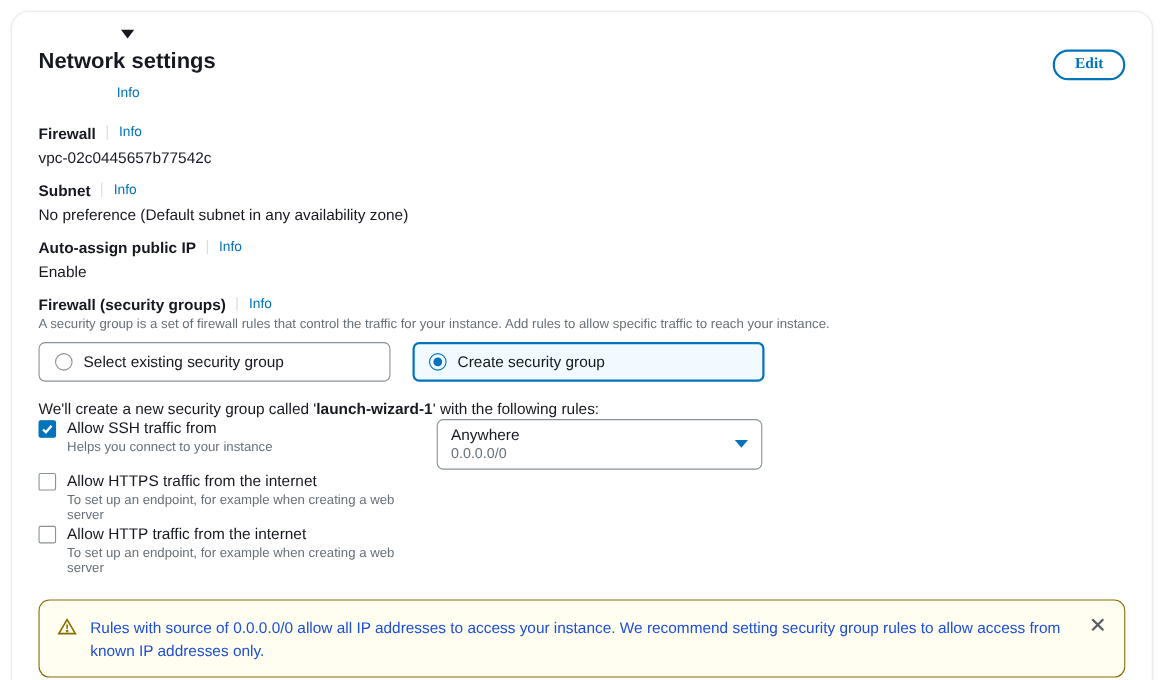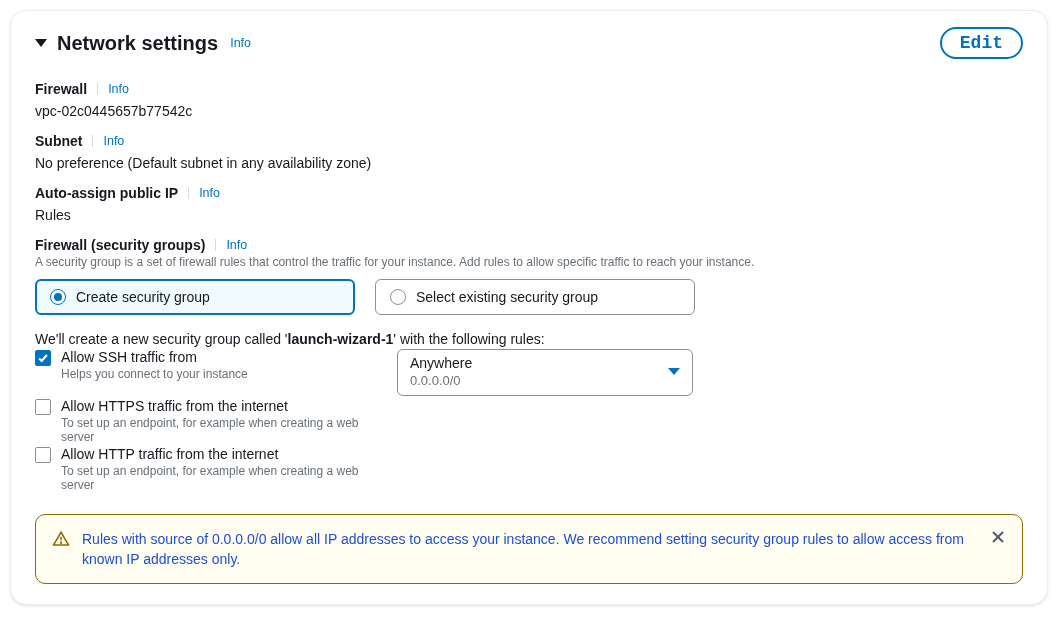--- a/index.html
+++ b/index.html
@@ -23,20 +23,21 @@
   .header-row {
     display: flex;
     align-items: center;
     justify-content: space-between;
     padding: 16px 0 8px 0;
   }
   .header-left {
     display: flex;
     align-items: center;
     gap: 10px;
+    flex-direction: column;
   }
   .caret {
     width: 0; height: 0;
     border-left: 6px solid transparent;
     border-right: 6px solid transparent;
     border-top: 8px solid #16191f;
     cursor: pointer;
   }
   h2 {
     font-size: 20px;
@@ -53,23 +54,23 @@
     line-height: 1;
   }
   .info-link.nobar { border-left: none; padding-left: 2px; }
   .edit-btn {
     border: 2px solid #0073bb;
     color: #0073bb;
     background: #fff;
     border-radius: 20px;
     padding: 4px 18px;
     font-weight: 700;
-    font-size: 18px;
-    cursor: pointer;
-    font-family: Liberation Mono, monospace;
+    font-size: 14px;
+    cursor: pointer;
+    font-family: Liberation Serif, serif;
   }
   .field-block { margin-top: 14px; }
   .field-label-row {
     display: flex;
     align-items: center;
     gap: 10px;
   }
   .field-label {
     font-weight: 700;
     font-size: 14px;
@@ -220,40 +221,40 @@
       <span class="info-link">Info</span>
     </div>
     <div class="field-value">No preference (Default subnet in any availability zone)</div>
   </div>
 
   <div class="field-block">
     <div class="field-label-row">
       <span class="field-label">Auto-assign public IP</span>
       <span class="info-link">Info</span>
     </div>
-    <div class="field-value">Rules</div>
+    <div class="field-value">Enable</div>
   </div>
 
   <div class="field-block">
     <div class="field-label-row">
       <span class="field-label">Firewall (security groups)</span>
       <span class="info-link">Info</span>
     </div>
     <div class="field-helptext">A security group is a set of firewall rules that control the traffic for your instance. Add rules to allow specific traffic to reach your instance.</div>
 
     <div class="radio-row">
+      <div class="radio-card">
+        <div class="radio-circle"></div>
+        <span>Select existing security group</span>
+      </div>
       <div class="radio-card selected">
         <div class="radio-circle">
             <div class="radio-dot"></div>
           </div>
         <span>Create security group</span>
-      </div>
-      <div class="radio-card">
-        <div class="radio-circle"></div>
-        <span>Select existing security group</span>
       </div>
     </div>
 
     <div class="sg-note">
       <span>We'll create a new security group called '</span><b>launch-wizard-1</b><span>' with the following rules:</span>
     </div>
 
     <div class="check-row">
       <div class="left-col">
         <div class="cb checked">

